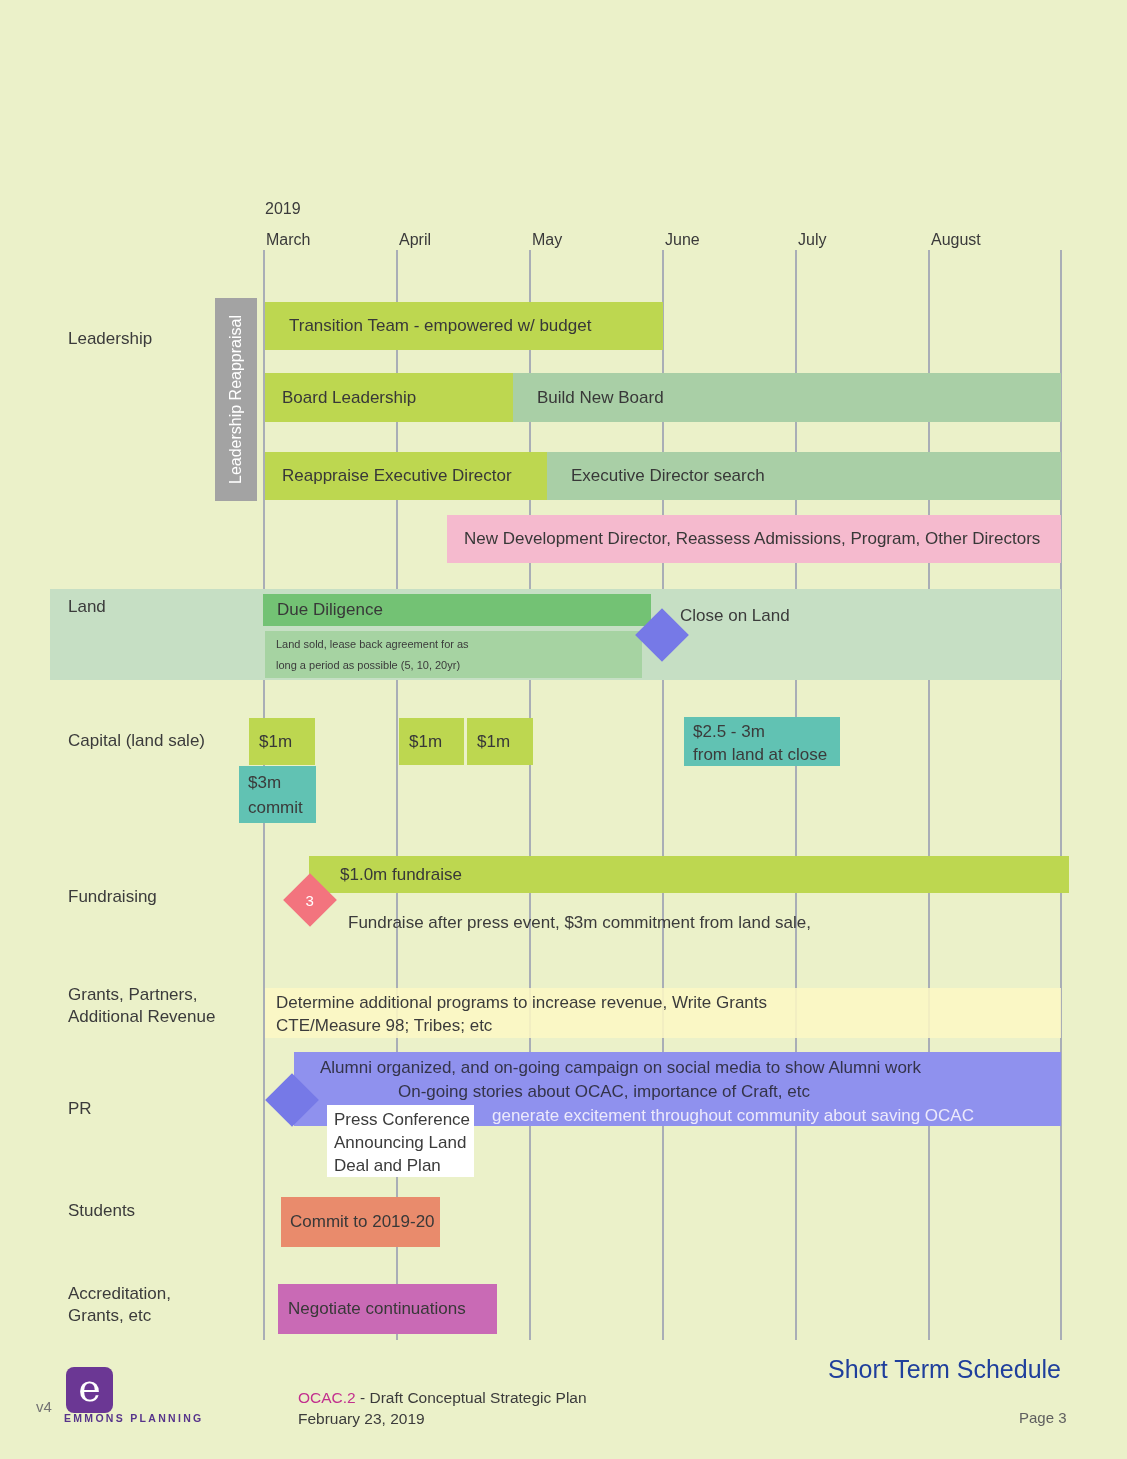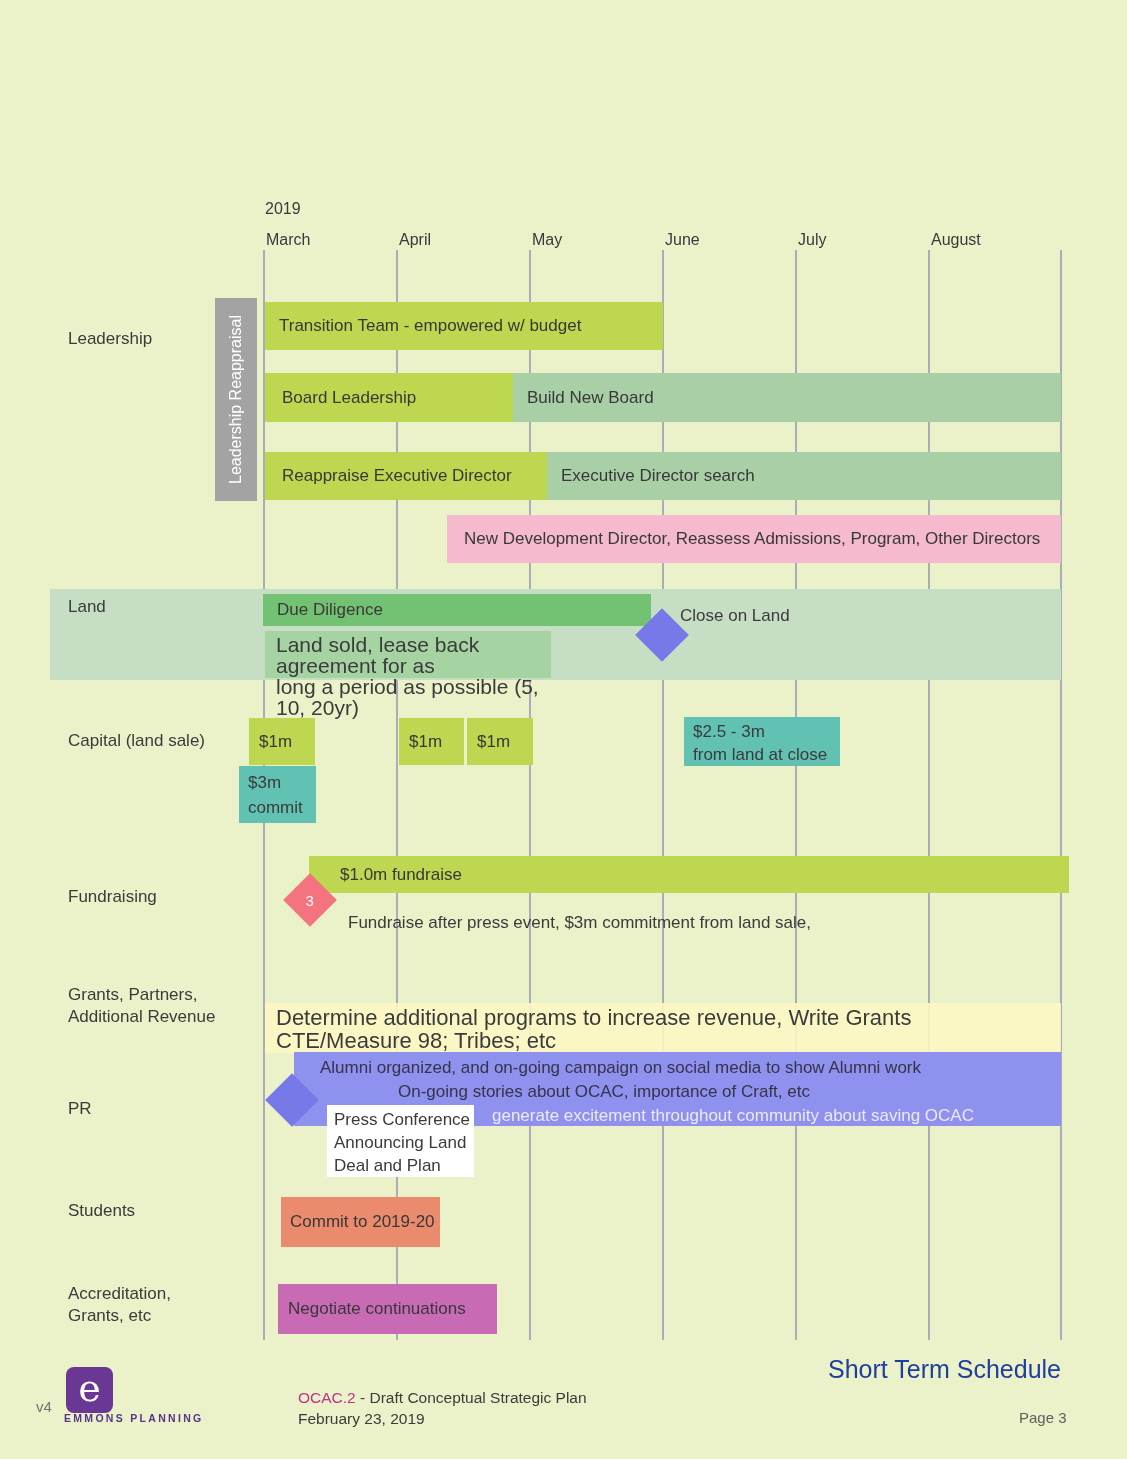--- a/index.html
+++ b/index.html
@@ -7,21 +7,21 @@
   #canvas{position:relative;width:1127px;height:1459px;background:#ebf1c9;overflow:hidden;color:#3b3b3b;}
   .abs{position:absolute;}
   .gridline{position:absolute;top:250px;height:1090px;width:2px;background:#a9aeb6;z-index:1;}
   .monthlbl{position:absolute;top:231px;font-size:16px;color:#3a3a3a;z-index:3;}
   .rowlbl{position:absolute;font-size:17px;color:#3b3b3b;z-index:3;line-height:22px;}
   .bar{position:absolute;display:flex;align-items:center;font-size:17px;color:#383838;z-index:3;box-sizing:border-box;}
   .diamond{position:absolute;width:38px;height:38px;transform:rotate(45deg);z-index:4;}
   .yg{background:#bdd750;}
   .mg{background:#a9cfa6;}
   .teal{background:#61c2b3;}
-  .pad14{padding-left:14px;text-align:center;}
+  .pad14{padding-left:24px;text-align:center;}
 </style>
 </head>
 <body>
 
 <div id="canvas">
 
   <div class="gridline" style="left:263px;"></div>
   <div class="gridline" style="left:396px;"></div>
   <div class="gridline" style="left:529px;"></div>
   <div class="gridline" style="left:662px;"></div>
@@ -58,21 +58,21 @@
 
   <div class="bar yg pad14" style="left:265px;top:302px;width:398px;height:48px;">Transition Team - empowered w/ budget</div>
   <div class="bar yg" style="left:265px;top:373px;width:248px;height:49px;padding-left:17px;">Board Leadership</div>
   <div class="bar mg pad14" style="left:513px;top:373px;width:548px;height:49px;">Build New Board</div>
   <div class="bar yg" style="left:265px;top:452px;width:282px;height:48px;padding-left:17px;">Reappraise Executive Director</div>
   <div class="bar mg pad14" style="left:547px;top:452px;width:514px;height:48px;">Executive Director search</div>
   <div class="bar" style="left:447px;top:515px;width:614px;height:48px;background:#f5bace;padding-left:17px;">New Development Director, Reassess Admissions, Program, Other Directors</div>
 
   <div class="abs" style="left:50px;top:589px;width:1011px;height:91px;background:#c6dfc4;z-index:2;"></div>
   <div class="bar" style="left:263px;top:594px;width:388px;height:32px;background:#73c274;padding-left:14px;">Due Diligence</div>
-  <div class="abs" style="left:265px;top:631px;width:286px;height:47px;background:#a6d3a2;z-index:3;font-size:21px;line-height:21px;padding:3px 0 0 11px;box-sizing:border-box;">
+  <div class="abs" style="left:265px;top:631px;width:377px;height:47px;background:#a6d3a2;z-index:3;font-size:11px;line-height:21px;padding:3px 0 0 11px;box-sizing:border-box;">
     <div>Land sold, lease back agreement for as</div>
     <div>long a period as possible (5, 10, 20yr)</div>
   </div>
   <div class="diamond" style="left:643px;top:616px;background:#7679e7;"></div>
   <div class="abs" style="left:680px;top:606px;font-size:17px;z-index:4;">Close on Land</div>
 
   <div class="bar yg" style="left:249px;top:718px;width:66px;height:47px;padding-left:10px;">$1m</div>
   <div class="bar yg" style="left:399px;top:718px;width:65px;height:47px;padding-left:10px;">$1m</div>
   <div class="bar yg" style="left:467px;top:718px;width:66px;height:47px;padding-left:10px;">$1m</div>
   <div class="abs teal" style="left:239px;top:766px;width:77px;height:57px;z-index:3;font-size:17px;line-height:25px;padding:4px 0 0 9px;box-sizing:border-box;">
@@ -85,21 +85,21 @@
   </div>
 
   <div class="bar yg" style="left:309px;top:856px;width:760px;height:37px;padding-left:31px;">$1.0m fundraise</div>
   <div class="diamond" style="left:291px;top:881px;background:#f3747e;display:flex;align-items:center;justify-content:center;">
     <span style="transform:rotate(-45deg);color:#fff;font-size:15px;">3</span>
   </div>
   <div class="abs" style="left:348px;top:912px;font-size:17px;line-height:22px;z-index:3;">
     <div>Fundraise after press event, $3m commitment from land sale,</div>
   </div>
 
-  <div class="abs" style="left:265px;top:988px;width:796px;height:50px;background:rgba(252,247,196,0.88);z-index:3;font-size:22px;line-height:23px;padding:3px 0 0 11px;box-sizing:border-box;margin-top:15px;">
+  <div class="abs" style="left:265px;top:988px;width:796px;height:50px;background:rgba(252,247,196,0.88);z-index:3;font-size:17px;line-height:23px;padding:3px 0 0 11px;box-sizing:border-box;">
     <div>Determine additional programs to increase revenue, Write Grants</div>
     <div>CTE/Measure 98; Tribes; etc</div>
   </div>
 
   <div class="abs" style="left:294px;top:1052px;width:767px;height:74px;background:#8f91ee;z-index:3;font-size:17px;">
     <div style="position:absolute;left:26px;top:6px;color:#34344a;">Alumni organized, and on-going campaign on social media to show Alumni work</div>
     <div style="position:absolute;left:198px;top:54px;color:#ece9fb;">generate excitement throughout community about saving OCAC</div>
     <div style="position:absolute;left:104px;top:30px;color:#34344a;">On-going stories about OCAC, importance of Craft, etc</div>
   </div>
   <div class="diamond" style="left:273px;top:1081px;background:#7679e7;"></div>

